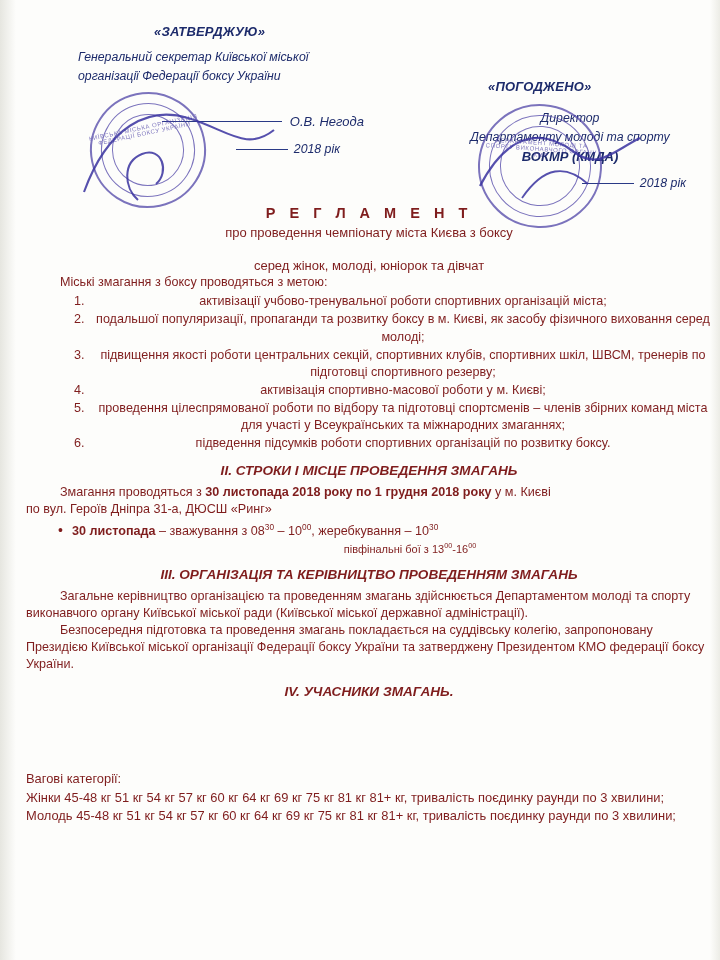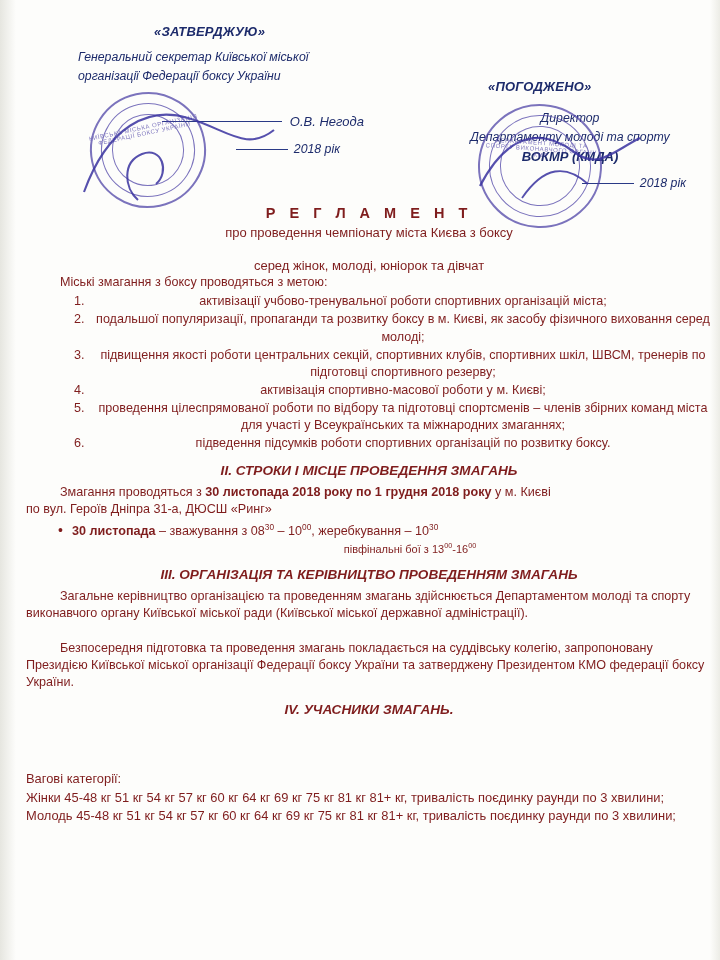--- a/index.html
+++ b/index.html
@@ -351,21 +351,21 @@
           <li>
             <span class="b">30 листопада</span><span> – зважування з 08</span><sup>30</sup><span> – 10</span><sup>00</sup><span>, жеребкування – 10</span><sup>30</sup>
             <div class="center-line" style="margin-left:36px"><span>півфінальні бої з 13</span><sup>00</sup><span>-16</span><sup>00</sup></div>
           </li>
         </ul>
       </div>
 
       <div class="blk">
         <div class="sec-title">ІІІ. ОРГАНІЗАЦІЯ ТА КЕРІВНИЦТВО ПРОВЕДЕННЯМ ЗМАГАНЬ</div>
         <p class="body">Загальне керівництво організацією та проведенням змагань здійснюється Департаментом молоді та спорту виконавчого органу Київської міської ради (Київської міської державної адміністрації).</p>
-        <p class="body" style="margin-top:18px">Безпосередня підготовка та проведення змагань покладається на суддівську колегію, запропоновану Президією Київської міської організації Федерації боксу України та затверджену Президентом КМО федерації боксу України.</p>
+        <p class="body" style="margin-top:0">Безпосередня підготовка та проведення змагань покладається на суддівську колегію, запропоновану Президією Київської міської організації Федерації боксу України та затверджену Президентом КМО федерації боксу України.</p>
       </div>
 
       <div class="blk">
         <div class="sec-title plain" style="font-style:italic">IV.  УЧАСНИКИ ЗМАГАНЬ.</div>
       </div>
     </div>
 
     <div class="tail txt">
       <p>Вагові категорії:</p>
       <p>Жінки 45-48 кг 51 кг 54 кг 57 кг 60 кг 64 кг 69 кг 75 кг 81 кг 81+ кг, тривалість поєдинку раунди по 3 хвилини;</p>

